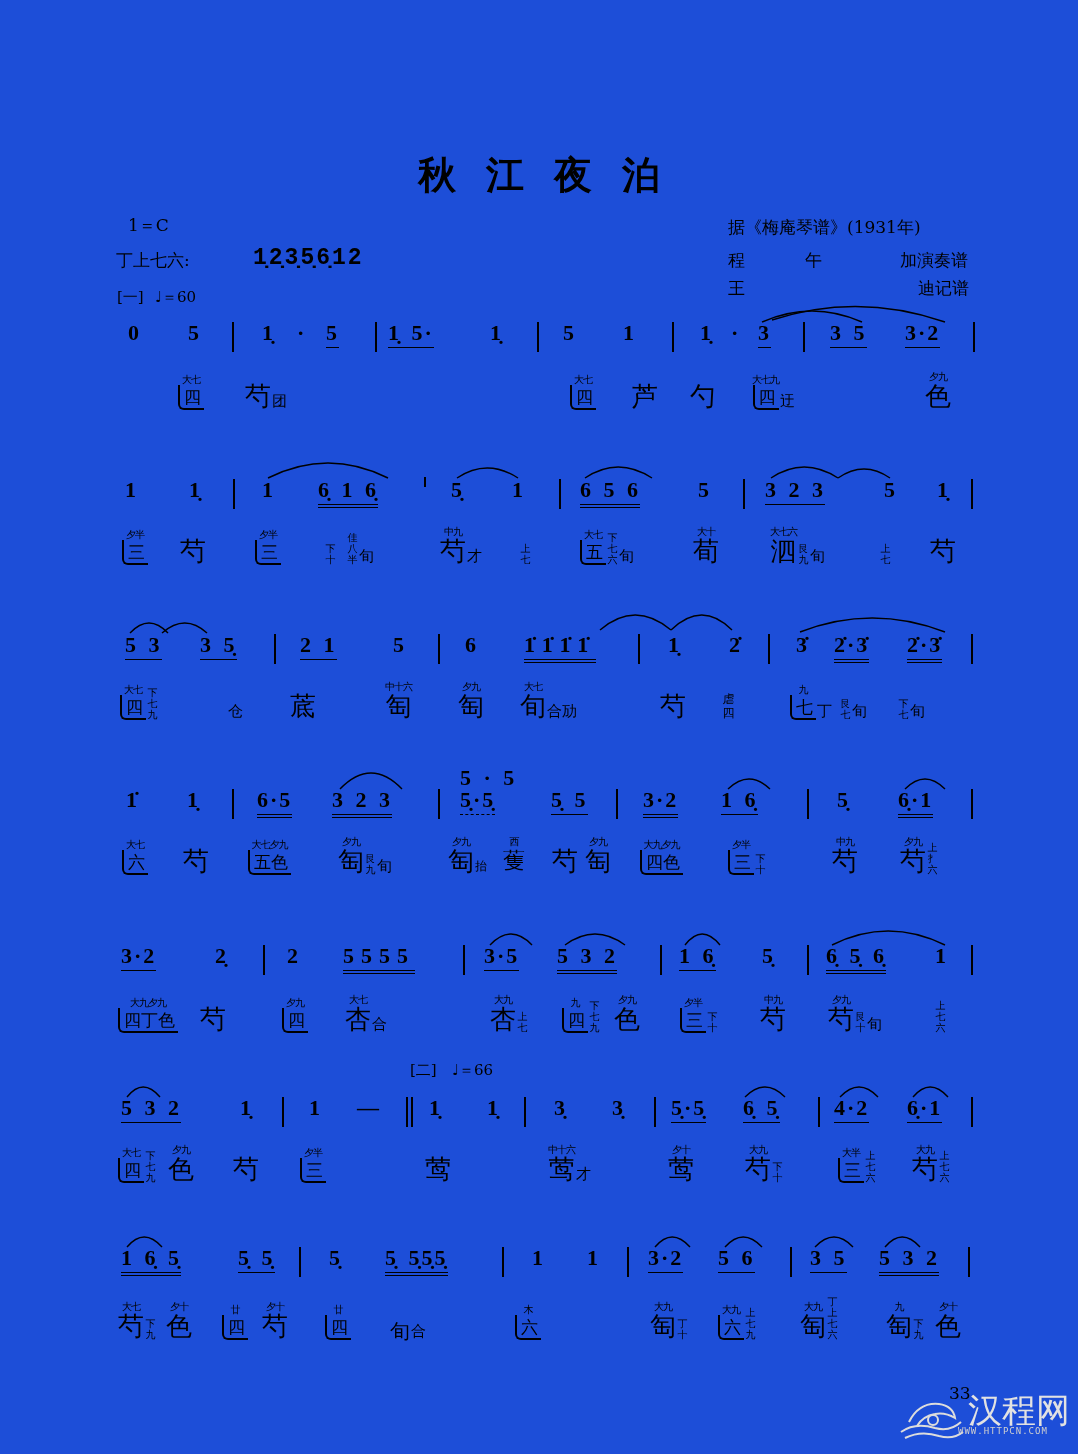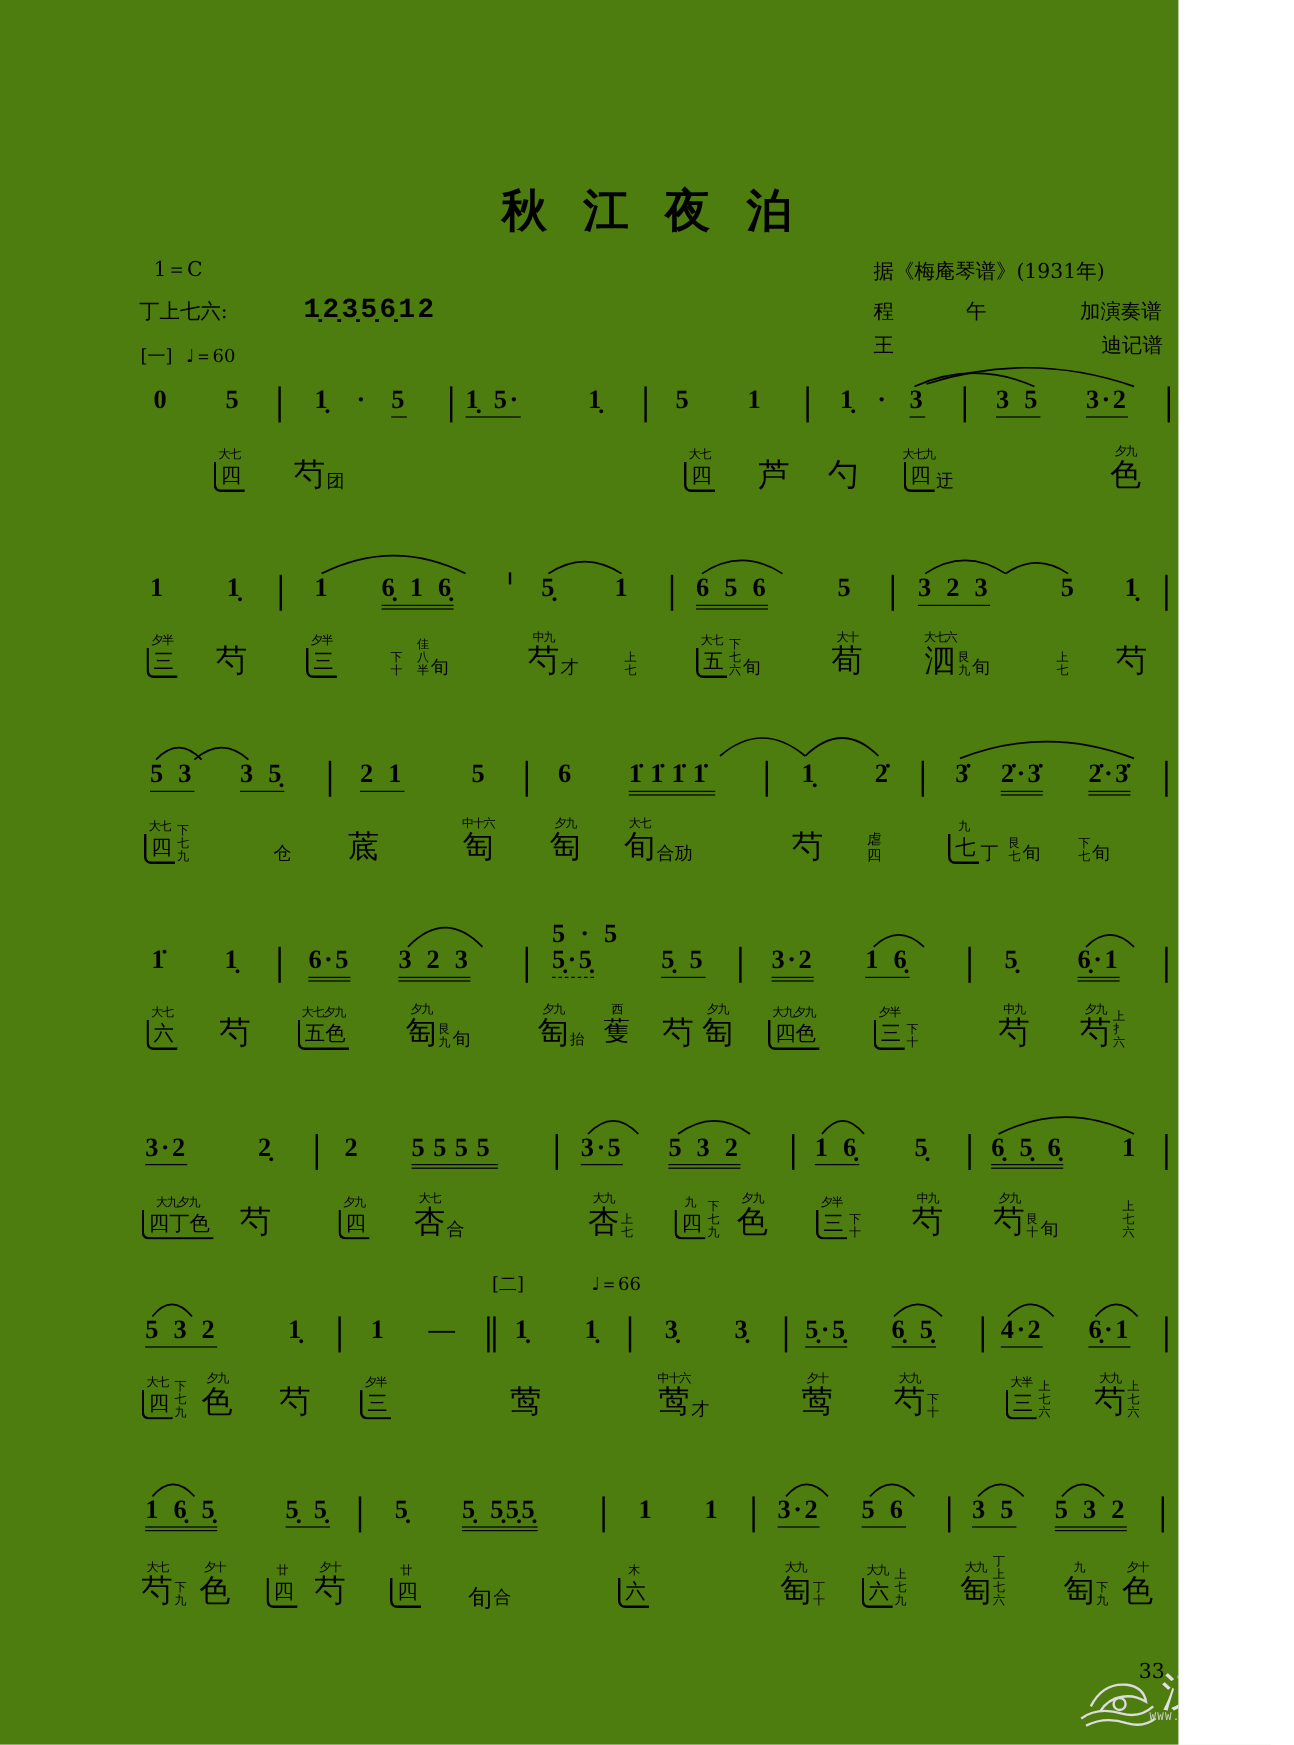--- a/index.html
+++ b/index.html
@@ -1,16 +1,16 @@
 <!DOCTYPE html>
 <html><head>
 <meta charset="utf-8">
 <style>
   html,body{margin:0;padding:0;background:#fff;}
-  .page{position:relative;width:982px;height:1454px;background:#4d7c0f;overflow:hidden;color:#000;font-family:"DejaVu Serif",serif;}
+  .page{position:relative;width:1078px;height:1454px;background:#1d4ed8;overflow:hidden;color:#000;font-family:"DejaVu Serif",serif;}
   .abs{position:absolute;white-space:pre;}
   .title{left:0;top:150px;width:1078px;text-align:center;font-size:38px;font-weight:bold;letter-spacing:30px;padding-left:30px;box-sizing:border-box;font-family:"DejaVu Serif",serif;}
   .hdr{font-size:17px;line-height:22px;}
   .hdr-sm{font-size:15px;line-height:20px;}
   .tuning-notes{font-family:Liberation Mono, monospace;font-weight:bold;font-size:23px;letter-spacing:2px;line-height:26px;}
   .row{position:absolute;left:0;width:1078px;height:40px;}
   .n{position:absolute;top:0;font-family:"Liberation Serif","DejaVu Serif",serif;font-weight:bold;font-size:22px;line-height:26px;letter-spacing:2px;word-spacing:3px;white-space:pre;}
   .u1{border-bottom:1.5px solid #000;padding-bottom:1px;}
   .u2{border-bottom:4px double #000;padding-bottom:1px;}
   .bar{position:absolute;top:2px;width:1.5px;height:30px;background:#000;display:block;}
@@ -486,21 +486,21 @@
         </div>
         <span class="js">艮十</span>
         <span class="ja">旬</span>
       </div>
     <div class="jz" style="left:935px">
         <span class="js">上七六</span>
       </div>
   </div>
 
   <div class="abs hdr-sm" style="left:410px;top:1060px;">[二]</div>
-  <div class="abs hdr-sm" style="left:452px;top:1060px;margin-left:41px;">♩＝66</div>
+  <div class="abs hdr-sm" style="left:452px;top:1060px;">♩＝66</div>
 
   <div class="row" style="top:1095px;">
     <span class="n u1" style="left:121px">5 3 2</span>
     <span class="n" style="left:240px">1̣</span>
     <i class="bar" style="left:282px"></i>
     <span class="n" style="left:309px">1</span>
     <span class="n" style="left:357px">—</span>
     <i class="bar" style="left:406px"></i>
     <i class="bar" style="left:411px"></i>
     <span class="n" style="left:429px">1̣</span>

